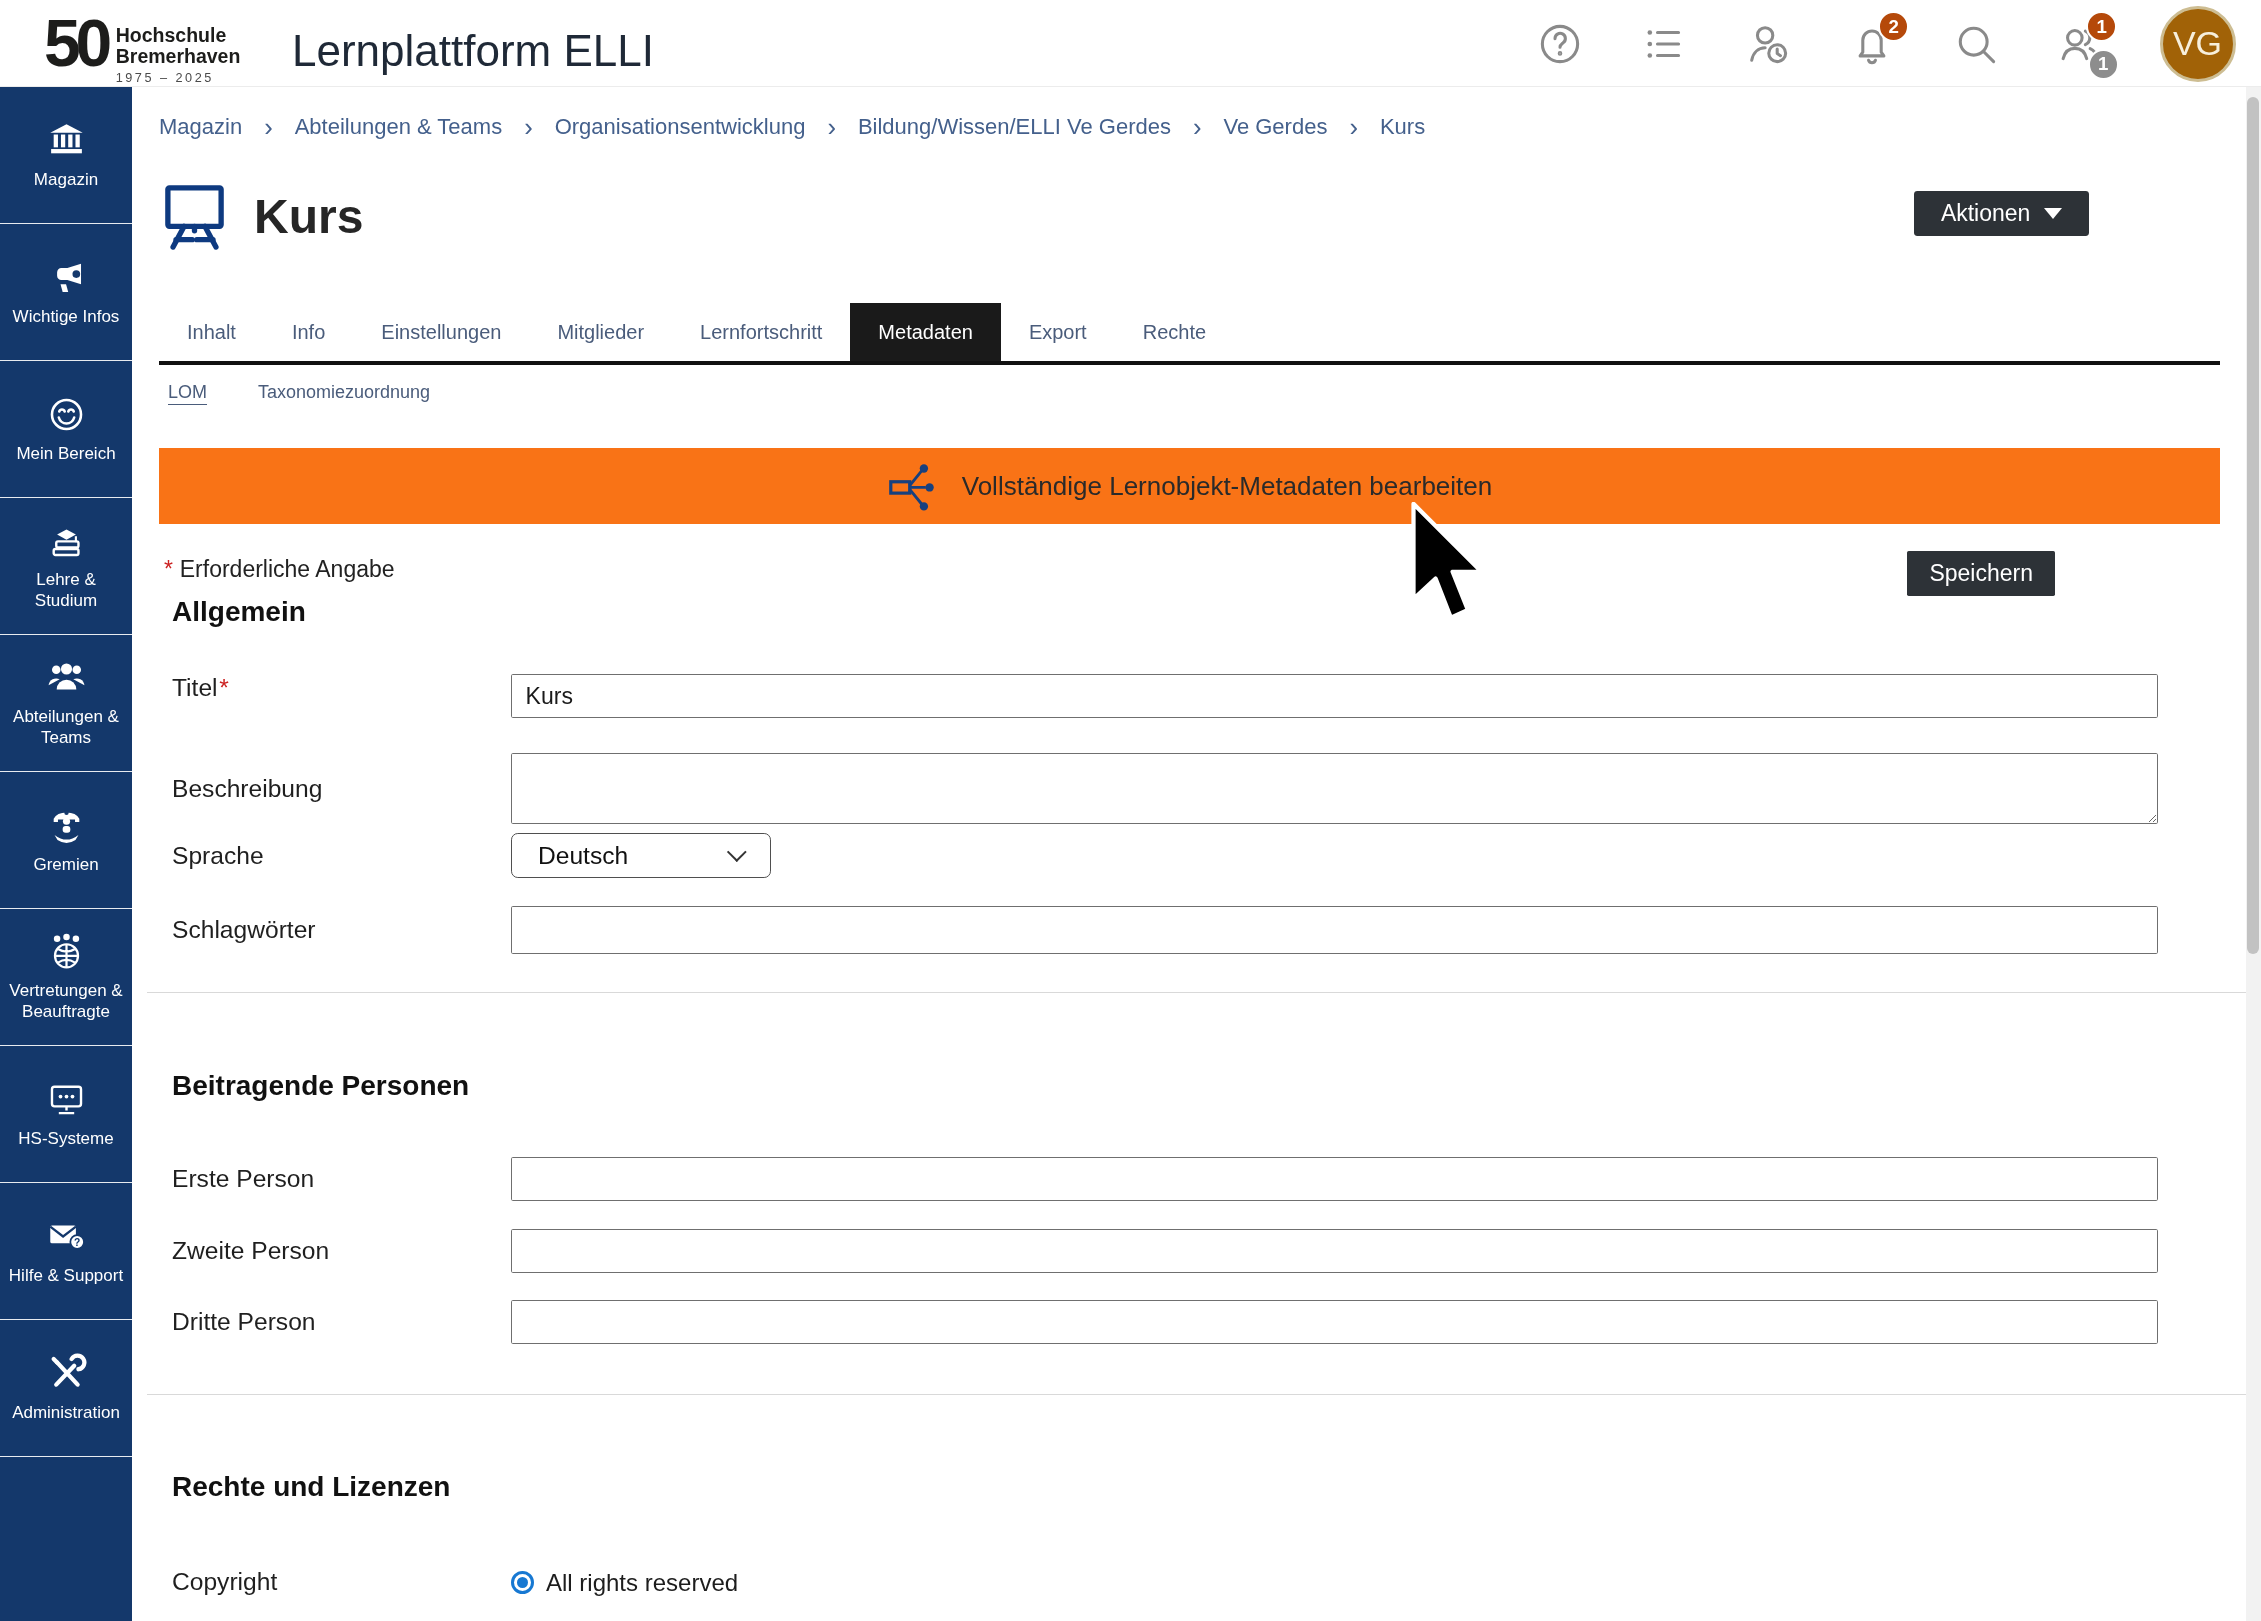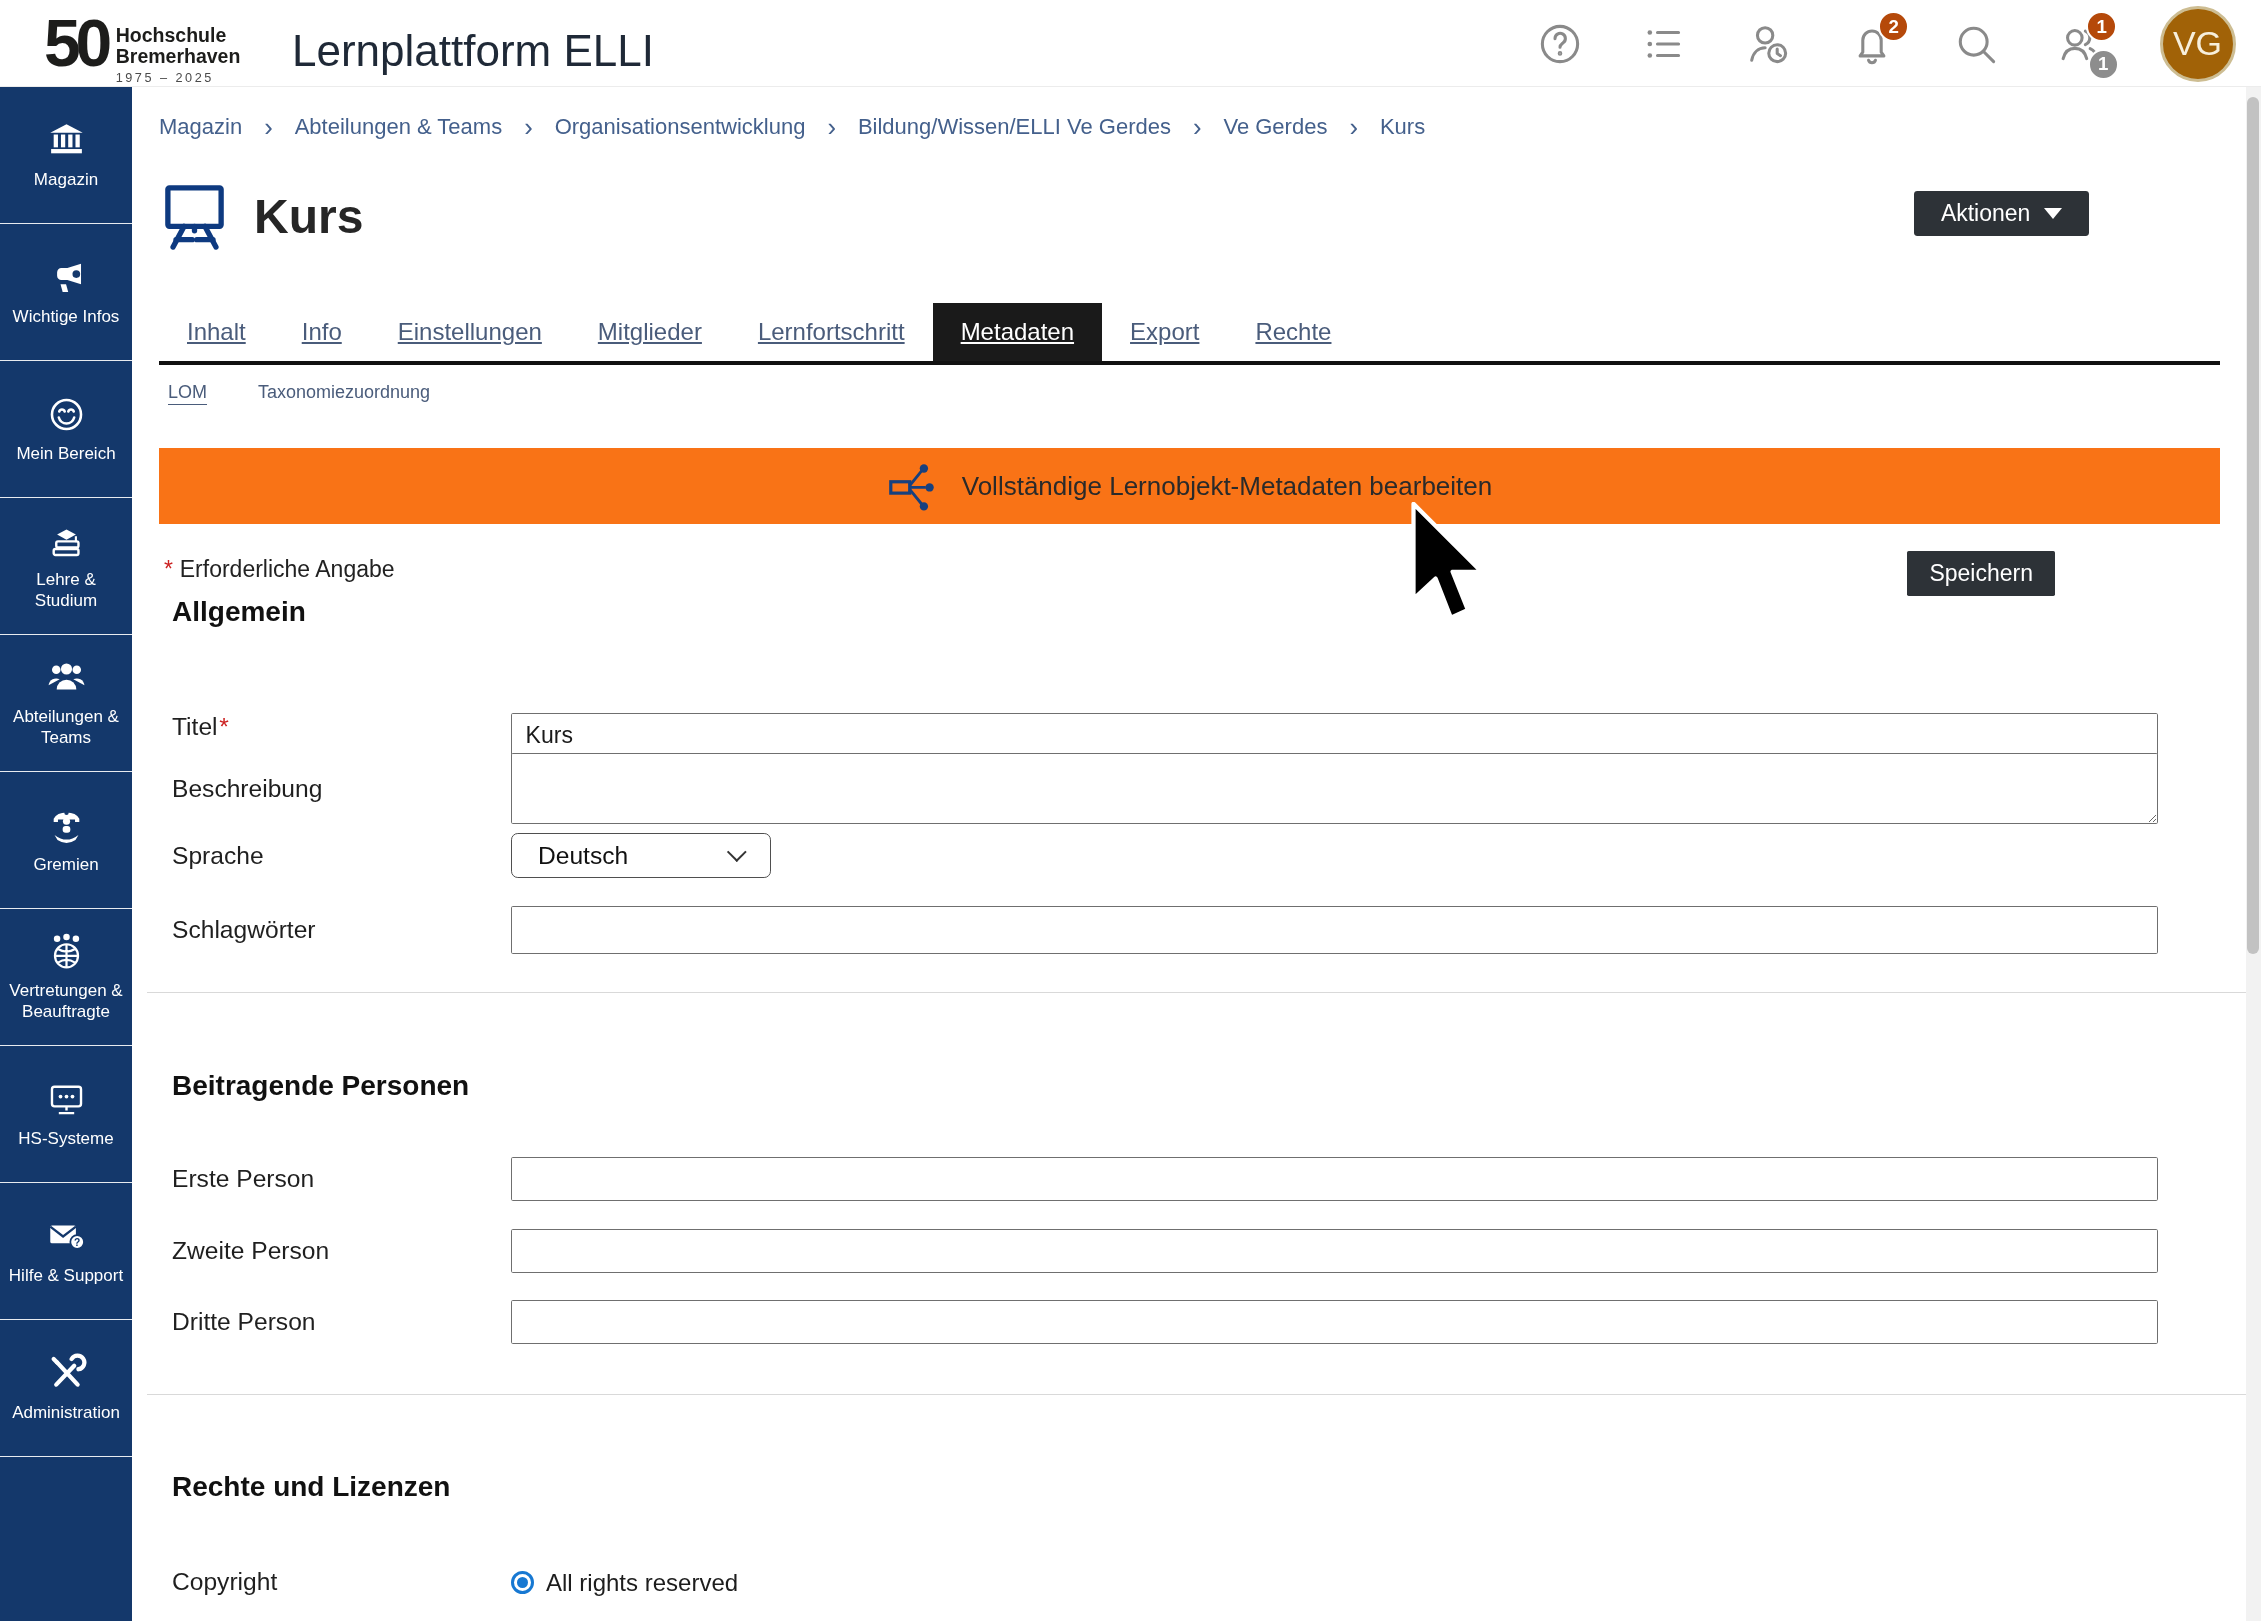--- a/index.html
+++ b/index.html
@@ -49,22 +49,22 @@
   .obj-icon svg { width:71px; height:71px; }
   .page-title { font-size:48px; font-weight:700; color:#262626; }
   .actions-btn { position:absolute; right:157px; top:104px; height:45px; padding:0 27px;
     background:#2d3237; color:#fff; font-size:23px; border:none; border-radius:3.4px;
     display:flex; align-items:center; gap:13.6px; cursor:pointer; }
   .caret-down { width:0; height:0; border-left:9.3px solid transparent; border-right:9.3px solid transparent;
     border-top:11px solid #fff; }
 
   .tabs { position:absolute; left:27px; top:216px; width:2061px; display:flex; align-items:flex-end;
     border-bottom:4.2px solid #111; }
-  .tab { height:58px; display:flex; align-items:center; padding:0 28px; font-size:24px;
-    color:#4a5c7b; cursor:pointer; white-space:nowrap;text-decoration:underline; }
+  .tab { height:58px; display:flex; align-items:center; padding:0 28px; font-size:20px;
+    color:#4a5c7b; cursor:pointer; white-space:nowrap; }
   .tab.active { background:#1a1a1a; color:#fff; font-weight:500; }
 
   .subtabs { position:absolute; left:36px; top:295px; display:flex; gap:51px; font-size:18px; color:#4a5c7b; }
   .subtab { cursor:pointer; }
   .subtab.active { text-decoration:underline; text-underline-offset:6px; }
 
   .banner { position:absolute; left:27px; top:361px; width:2061px; height:76px; background:#f97316;
     display:flex; align-items:center; justify-content:center; gap:22px; cursor:pointer; }
   .banner svg { width:53px; height:53px; }
   .banner-text { font-size:26px; color:#2a2a2a; }
@@ -337,21 +337,21 @@
       <span class="banner-text">Vollständige Lernobjekt-Metadaten bearbeiten</span>
     </div>
 
     <div class="required-note">
       <span class="req-star">*</span><span>Erforderliche Angabe</span>
     </div>
     <button class="save-btn">Speichern</button>
 
     <div class="section-h" style="top:509px;">Allgemein</div>
 
-    <div class="row" style="top:626px;height:28px;">
+    <div class="row" style="top:587px;height:28px;">
       <div class="f-label">
         <span>Titel</span>
           <span class="req-star" style="margin-left:1.7px;">*</span>
       </div>
       <div class="f-field"><input class="tinput" type="text" value="Kurs" style=""></div>
     </div>
 
     <div class="row" style="top:666px;height:71px;">
       <div class="f-label">Beschreibung</div>
       <div class="f-field"><textarea class="tarea" style=""></textarea></div>

